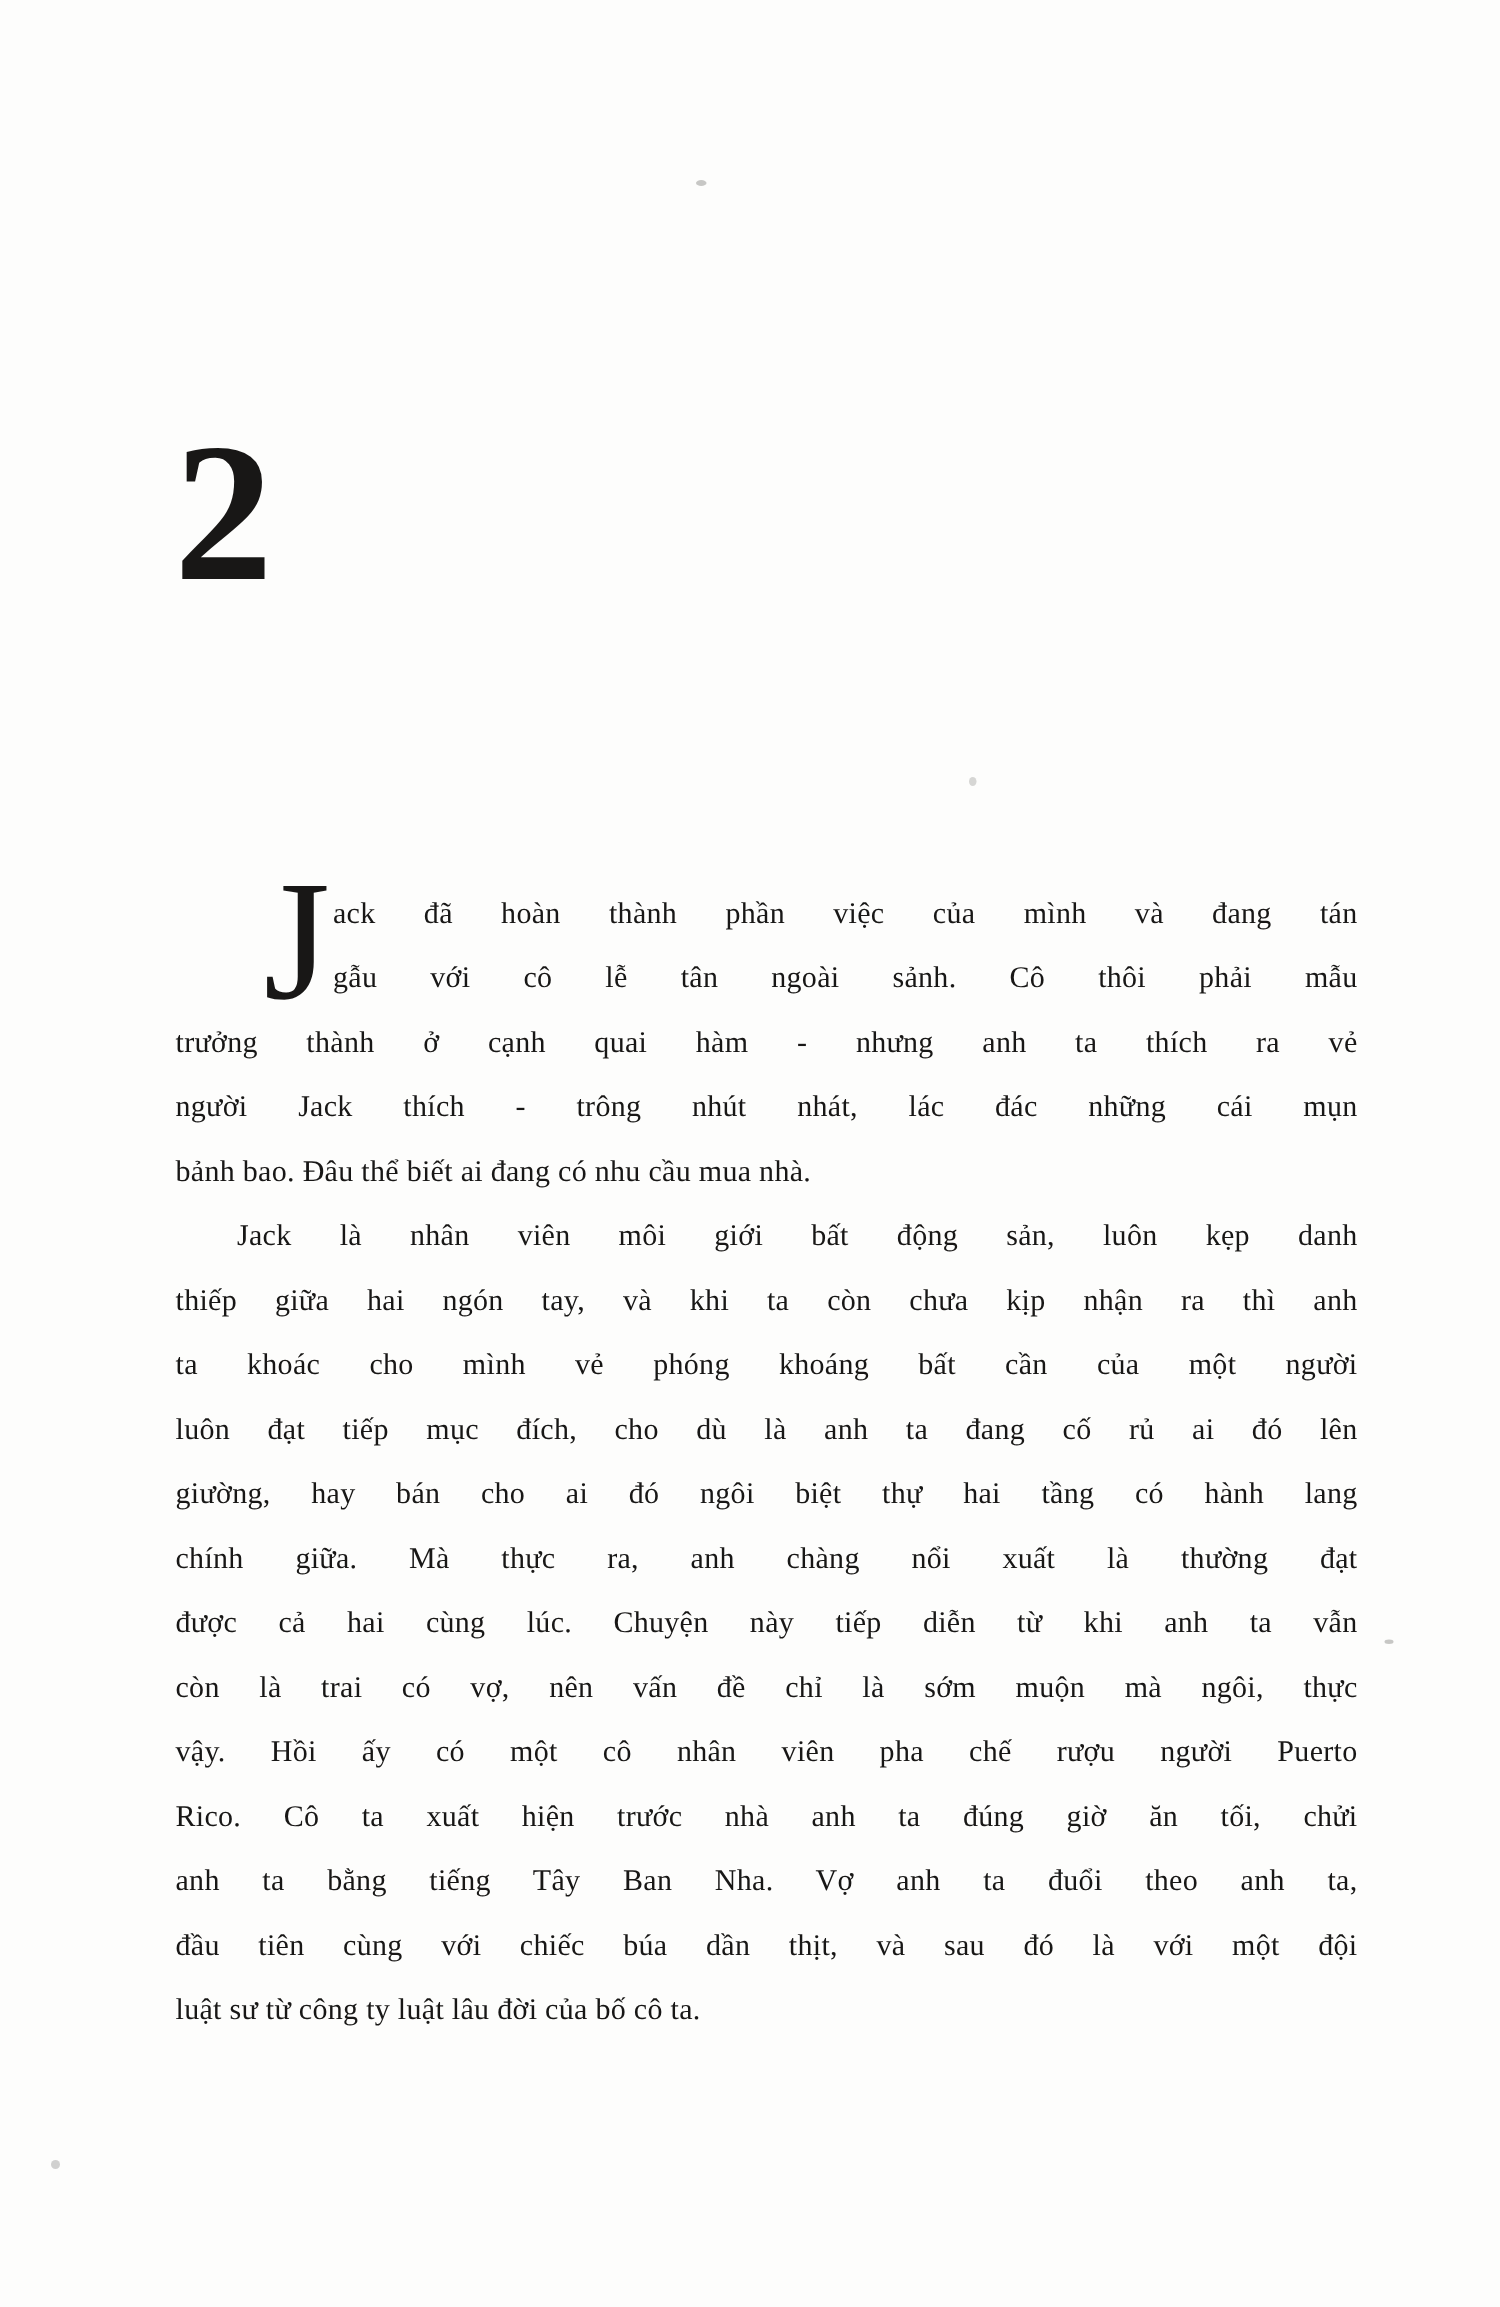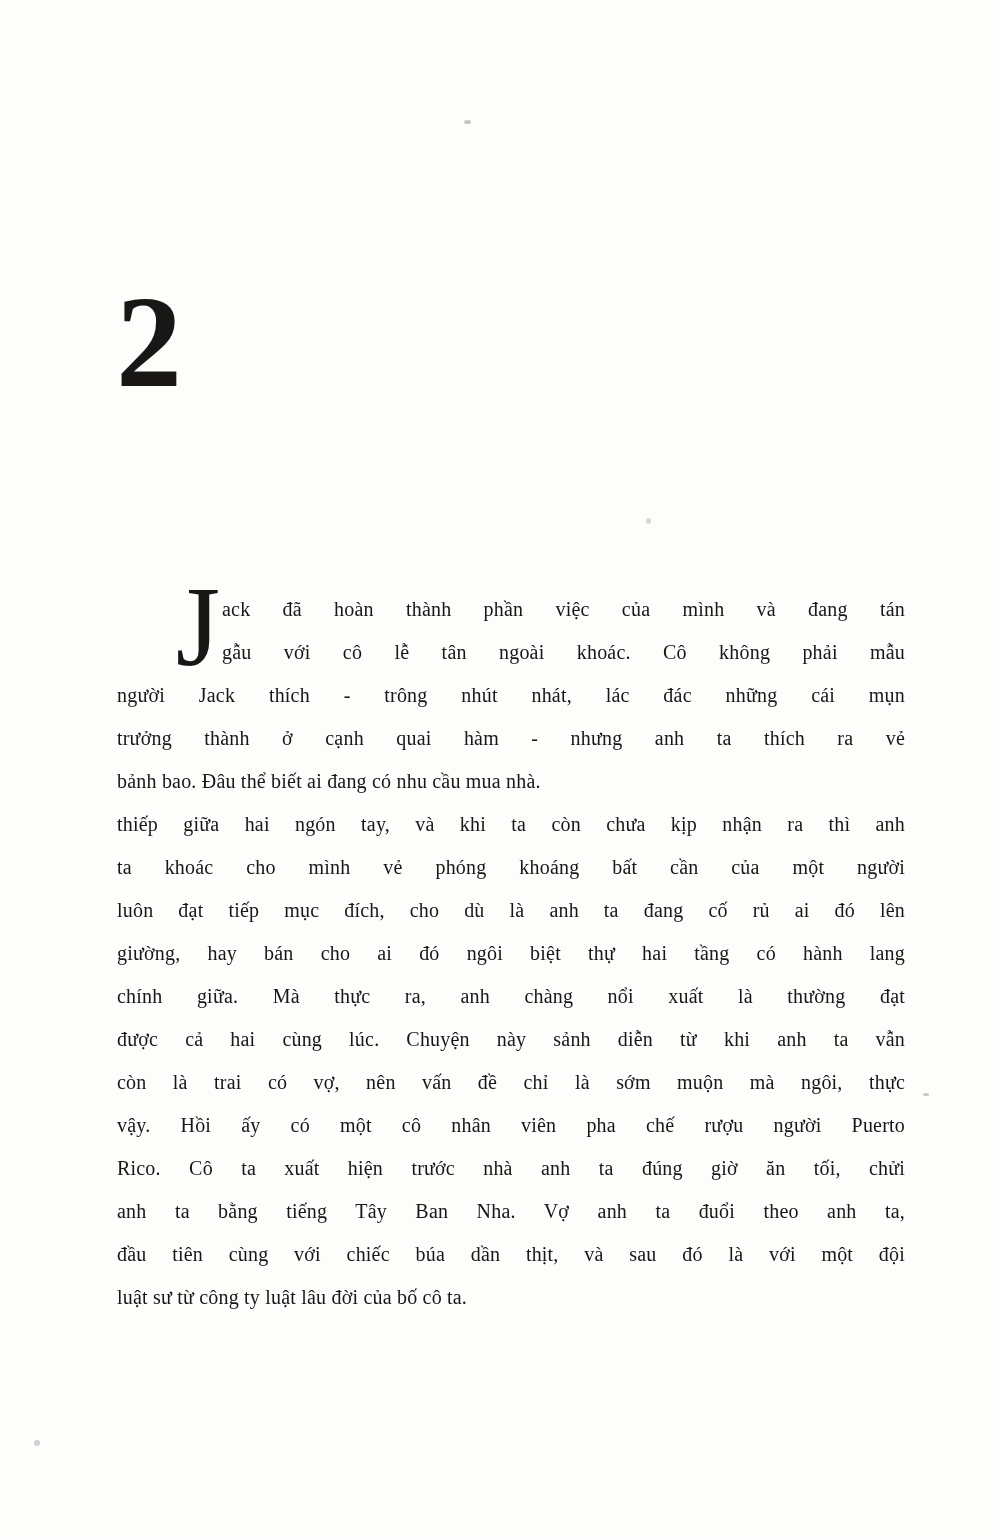--- a/index.html
+++ b/index.html
@@ -96,35 +96,36 @@
 
   <div class="text-block">
 
     <div>
       <div class="dc-row">
         <div class="dc-cell">
           <span class="dropcap">J</span>
         </div>
         <div class="dc-lines">
           <div class="line">ack đã hoàn thành phần việc của mình và đang tán</div>
-          <div class="line">gẫu với cô lễ tân ngoài khoác. Cô không phải mẫu</div>
+          <div class="line">gẫu với cô lễ tân ngoài sảnh. Cô thôi phải mẫu</div>
         </div>
       </div>
+      <div class="line">trưởng thành ở cạnh quai hàm - nhưng anh ta thích ra vẻ</div>
       <div class="line">người Jack thích - trông nhút nhát, lác đác những cái mụn</div>
-      <div class="line">trưởng thành ở cạnh quai hàm - nhưng anh ta thích ra vẻ</div>
       <div class="line rag">bảnh bao. Đâu thể biết ai đang có nhu cầu mua nhà.</div>
     </div>
 
     <div>
+      <div class="line indent">Jack là nhân viên môi giới bất động sản, luôn kẹp danh</div>
       <div class="line">thiếp giữa hai ngón tay, và khi ta còn chưa kịp nhận ra thì anh</div>
       <div class="line">ta khoác cho mình vẻ phóng khoáng bất cần của một người</div>
       <div class="line">luôn đạt tiếp mục đích, cho dù là anh ta đang cố rủ ai đó lên</div>
       <div class="line">giường, hay bán cho ai đó ngôi biệt thự hai tầng có hành lang</div>
       <div class="line">chính giữa. Mà thực ra, anh chàng nổi xuất là thường đạt</div>
-      <div class="line">được cả hai cùng lúc. Chuyện này sảnh diễn từ khi anh ta vẫn</div>
+      <div class="line">được cả hai cùng lúc. Chuyện này tiếp diễn từ khi anh ta vẫn</div>
       <div class="line">còn là trai có vợ, nên vấn đề chỉ là sớm muộn mà ngôi, thực</div>
       <div class="line">vậy. Hồi ấy có một cô nhân viên pha chế rượu người Puerto</div>
       <div class="line">Rico. Cô ta xuất hiện trước nhà anh ta đúng giờ ăn tối, chửi</div>
       <div class="line">anh ta bằng tiếng Tây Ban Nha. Vợ anh ta đuổi theo anh ta,</div>
       <div class="line">đầu tiên cùng với chiếc búa dần thịt, và sau đó là với một đội</div>
       <div class="line rag">luật sư từ công ty luật lâu đời của bố cô ta.</div>
     </div>
 
   </div>
 </div>

